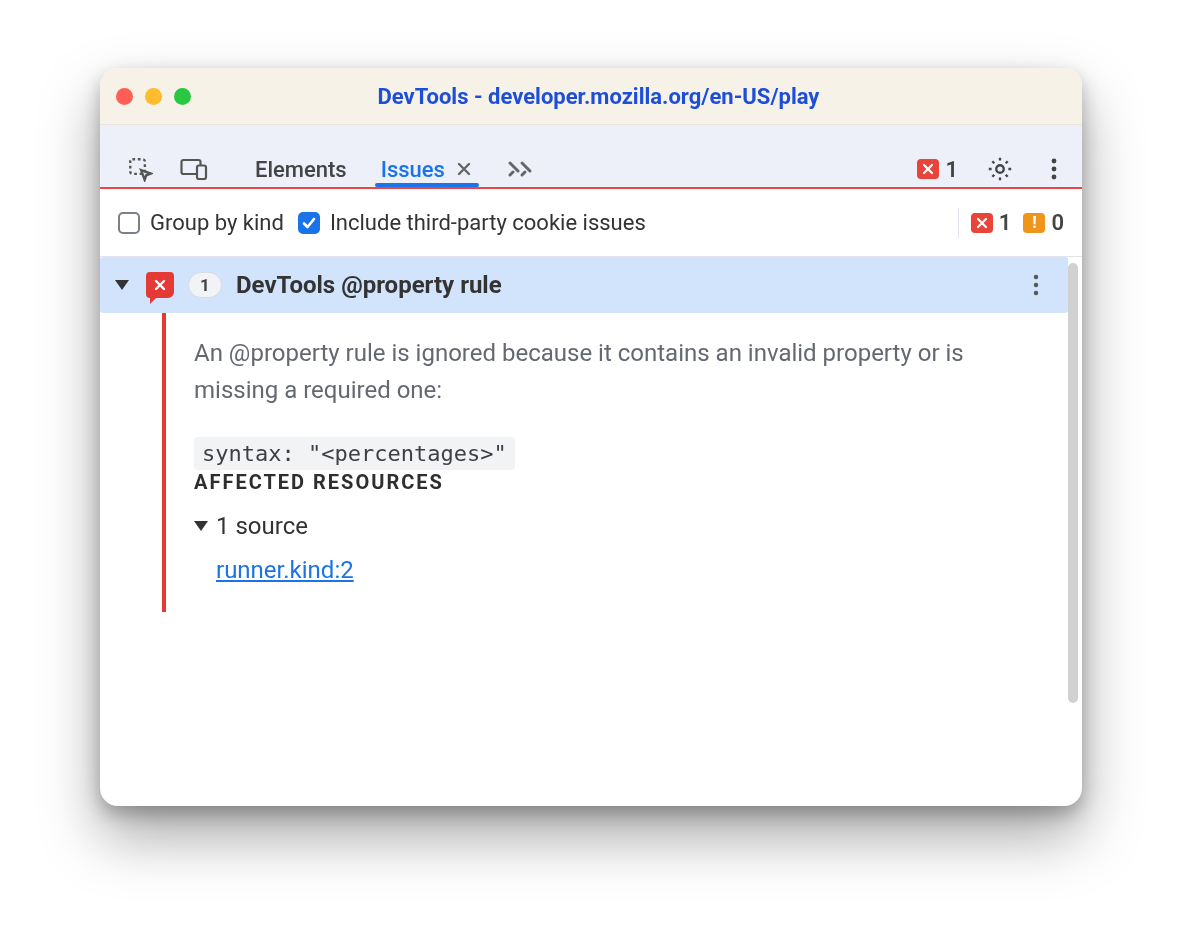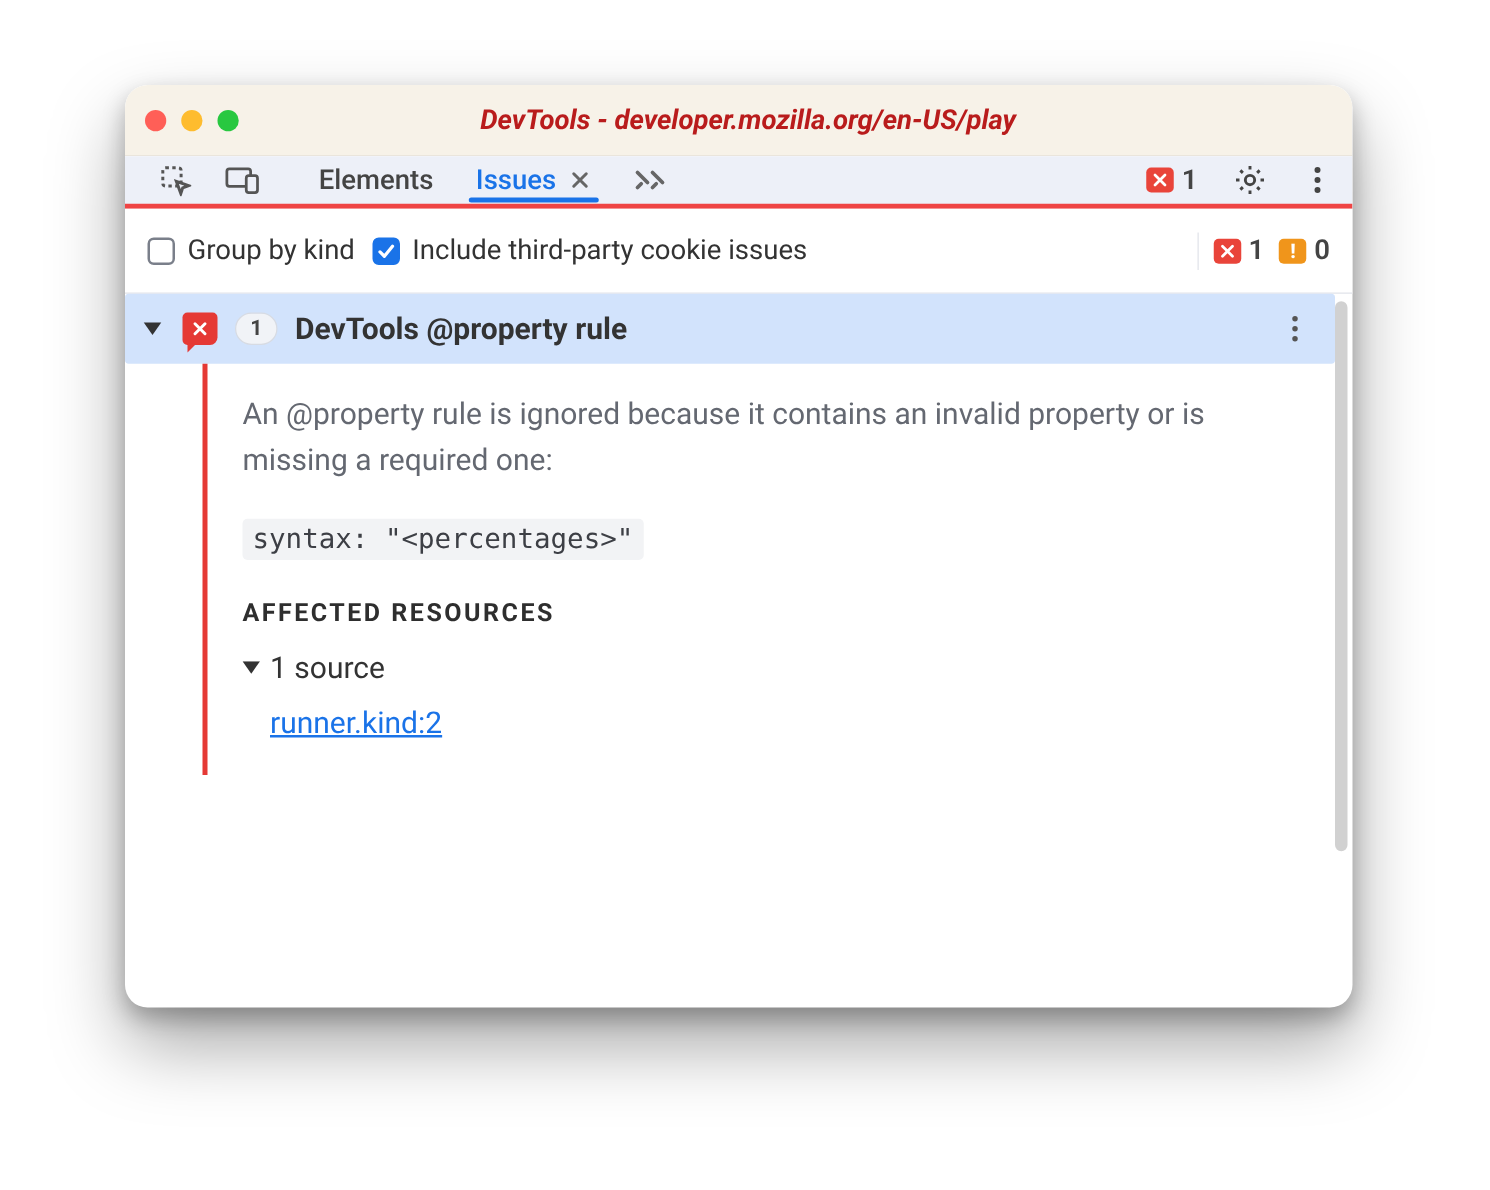--- a/index.html
+++ b/index.html
@@ -29,31 +29,30 @@
     border-bottom: 1px solid rgba(0,0,0,.05);
   }
   .traffic { display: flex; gap: 12px; align-items: center; }
   .dot { width: 17px; height: 17px; border-radius: 50%; }
   .dot.red { background: #ff5f57; }
   .dot.yellow { background: #febc2e; }
   .dot.green { background: #28c840; }
   .title {
     flex: 1; text-align: center;
     font-weight: 700; font-size: 22px;
-    color: #b91c1c;
+    color: #1d4ed8;
     white-space: nowrap; overflow: hidden; text-overflow: ellipsis;
     margin-left: -60px; 
-    font-style: italic;
   }
   
   .toolbar {
-    height: 42px;
+    height: 64px;
     background: #edf0f8;
-    border-bottom: 4px solid #ef4444;
-    display: flex; align-items: center;
+    border-bottom: 2px solid #ef4444;
+    display: flex; align-items: flex-end;
     padding-left: 8px;
   }
   .toolbar .left-icons {
     display: flex; align-items: center; gap: 18px; padding: 0 14px;
   }
   .divider-v {
     width: 1px; background: rgba(0,40,120,.15); margin: 12px 6px;
   }
   .tabs { display: flex; align-items: stretch; gap: 14px; margin-left: 6px; }
   .tab {
@@ -136,21 +135,21 @@
     margin-left: 62px; border-left: 4px solid #e53935; padding: 22px 18px 28px 28px;
   }
   .issue-desc { font-size: 24px; color: #646871; line-height: 1.55; }
   .issue-code {
     margin-top: 28px; display: inline-block;
     font-family: ui-monospace, SFMono-Regular, Menlo, Consolas, monospace;
     font-size: 22px; color: #3d3f45; background: #f2f3f5; padding: 4px 8px; border-radius: 4px;
     white-space: pre;
   }
   .sect-label {
-    margin-top: 30px; font-size: 20px; letter-spacing: 2px; font-weight: 700; color: #2e2e2e;
+    font-size: 20px; letter-spacing: 2px; font-weight: 700; color: #2e2e2e;
   }
   .src-toggle {
     margin-top: 18px; font-size: 24px; color: #333; display: flex; align-items: center; gap: 8px;
   }
   .src-link {
     margin-top: 16px; margin-left: 22px;
     font-size: 24px; color: #1a73e8; text-decoration: underline;
   }
   .icon-btn { display: inline-flex; align-items: center; justify-content: center; width: 36px; height: 36px; border-radius: 6px; }
   svg { display: block; }

